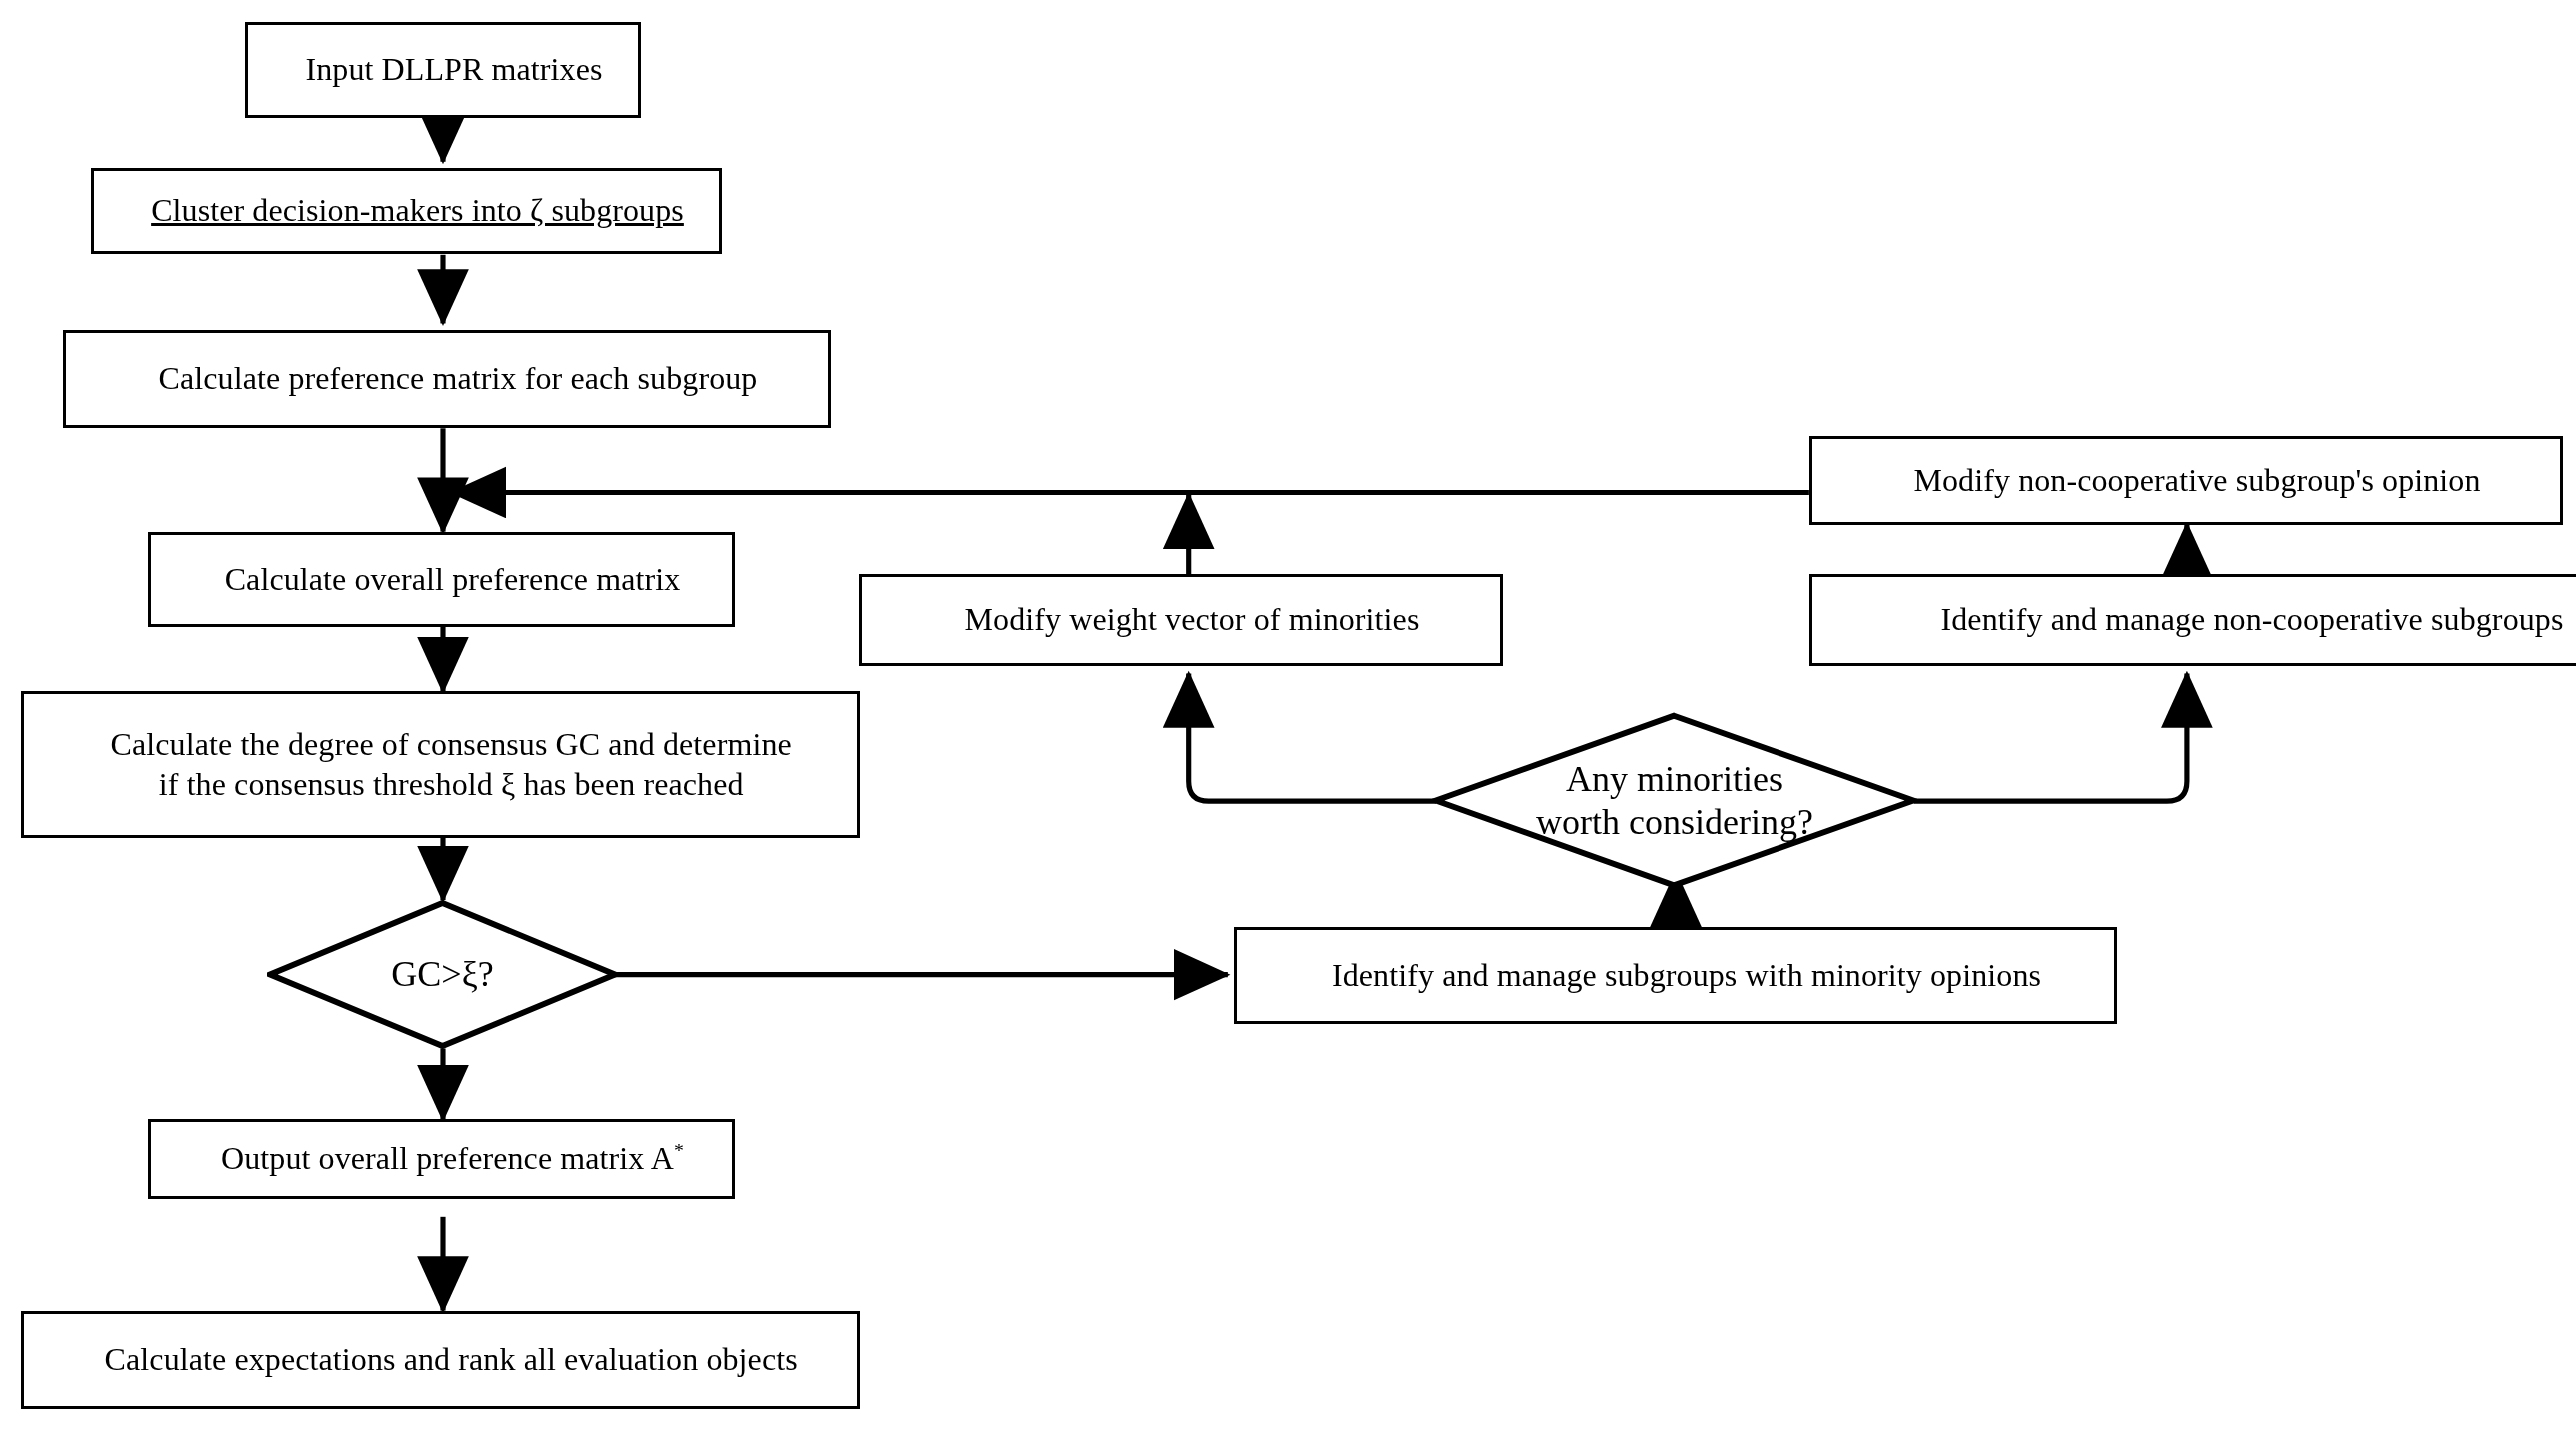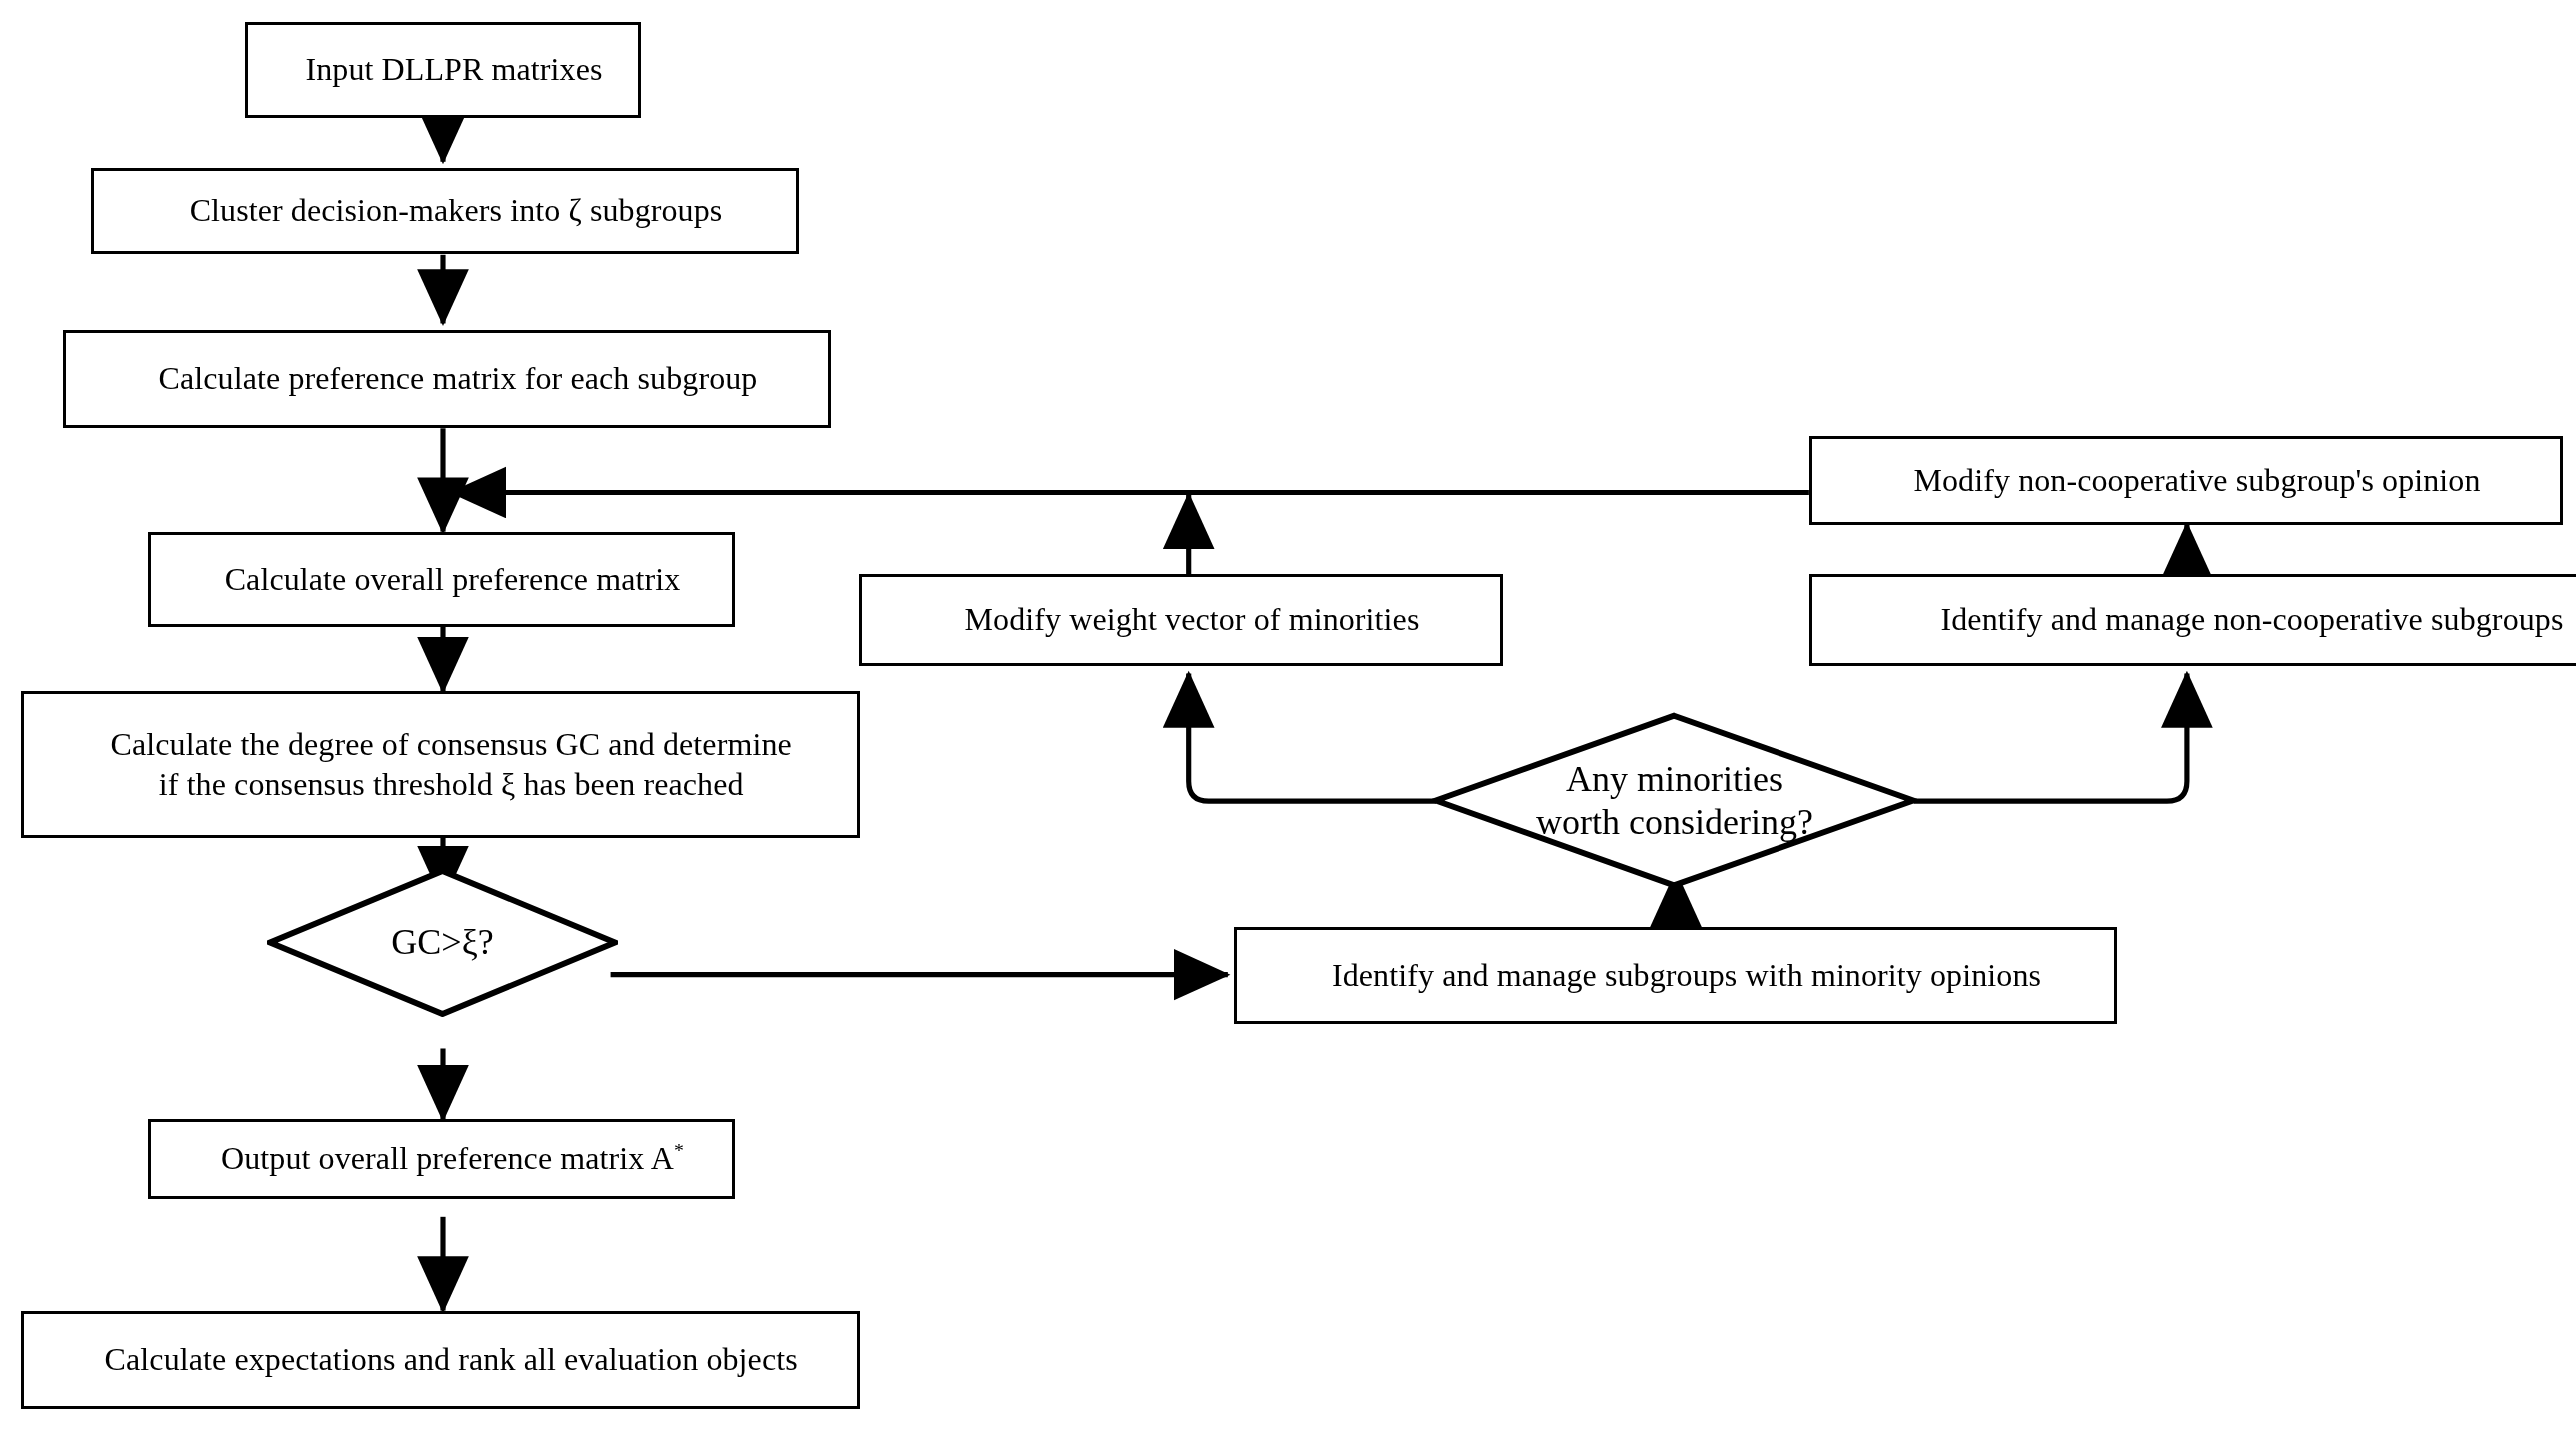--- a/index.html
+++ b/index.html
@@ -106,21 +106,21 @@
 
     <line x1="1610" y1="778" x2="1610" y2="670" stroke="#000" stroke-width="7" marker-end="url(#arrow)"></line>
 
     <line x1="2450" y1="667" x2="612" y2="667" stroke="#000" stroke-width="7" marker-end="url(#arrow)"></line>
   </svg>
 
   <div class="node proc" style="left:245px; top:22px; width:396px; height:96px;">
     <span class="label">Input DLLPR matrixes</span>
   </div>
 
-  <div class="node proc" style="left:91px; top:168px; width:708px; height:86px;">
+  <div class="node proc" style="left:91px; top:168px; width:631px; height:86px;text-decoration:underline;">
     <span class="label">Cluster decision-makers into ζ subgroups</span>
   </div>
 
   <div class="node proc" style="left:63px; top:330px; width:768px; height:98px;">
     <span class="label">Calculate preference matrix for each subgroup</span>
   </div>
 
   <div class="node proc" style="left:148px; top:532px; width:587px; height:95px;justify-content:center;">
     <span class="label">Calculate overall preference matrix</span>
   </div>
@@ -147,21 +147,21 @@
   </div>
 
   <div class="node proc" style="left:1809px; top:574px; width:864px; height:92px;">
     <span class="label">Identify and manage non-cooperative subgroups</span>
   </div>
 
   <div class="node proc" style="left:1809px; top:436px; width:754px; height:89px;">
     <span class="label">Modify non-cooperative subgroup's opinion</span>
   </div>
 
-  <div class="node decision" style="left:267px; top:868px; width:351px; height:149px;">
+  <div class="node decision" style="left:267px; top:900px; width:351px; height:149px;">
     <svg class="dshape" viewBox="0 0 476 202" preserveAspectRatio="none">
       <polygon points="238,4 472,101 238,198 4,101" fill="#ffffff" stroke="#000000" stroke-width="8"></polygon>
     </svg>
     <span class="dlabel">GC&gt;ξ?</span>
   </div>
 
   <div class="node decision" style="left:1432px; top:712px; width:485px; height:177px;">
     <svg class="dshape" viewBox="0 0 657 240" preserveAspectRatio="none">
       <polygon points="328,5 652,120 328,235 5,120" fill="#ffffff" stroke="#000000" stroke-width="8"></polygon>
     </svg>

